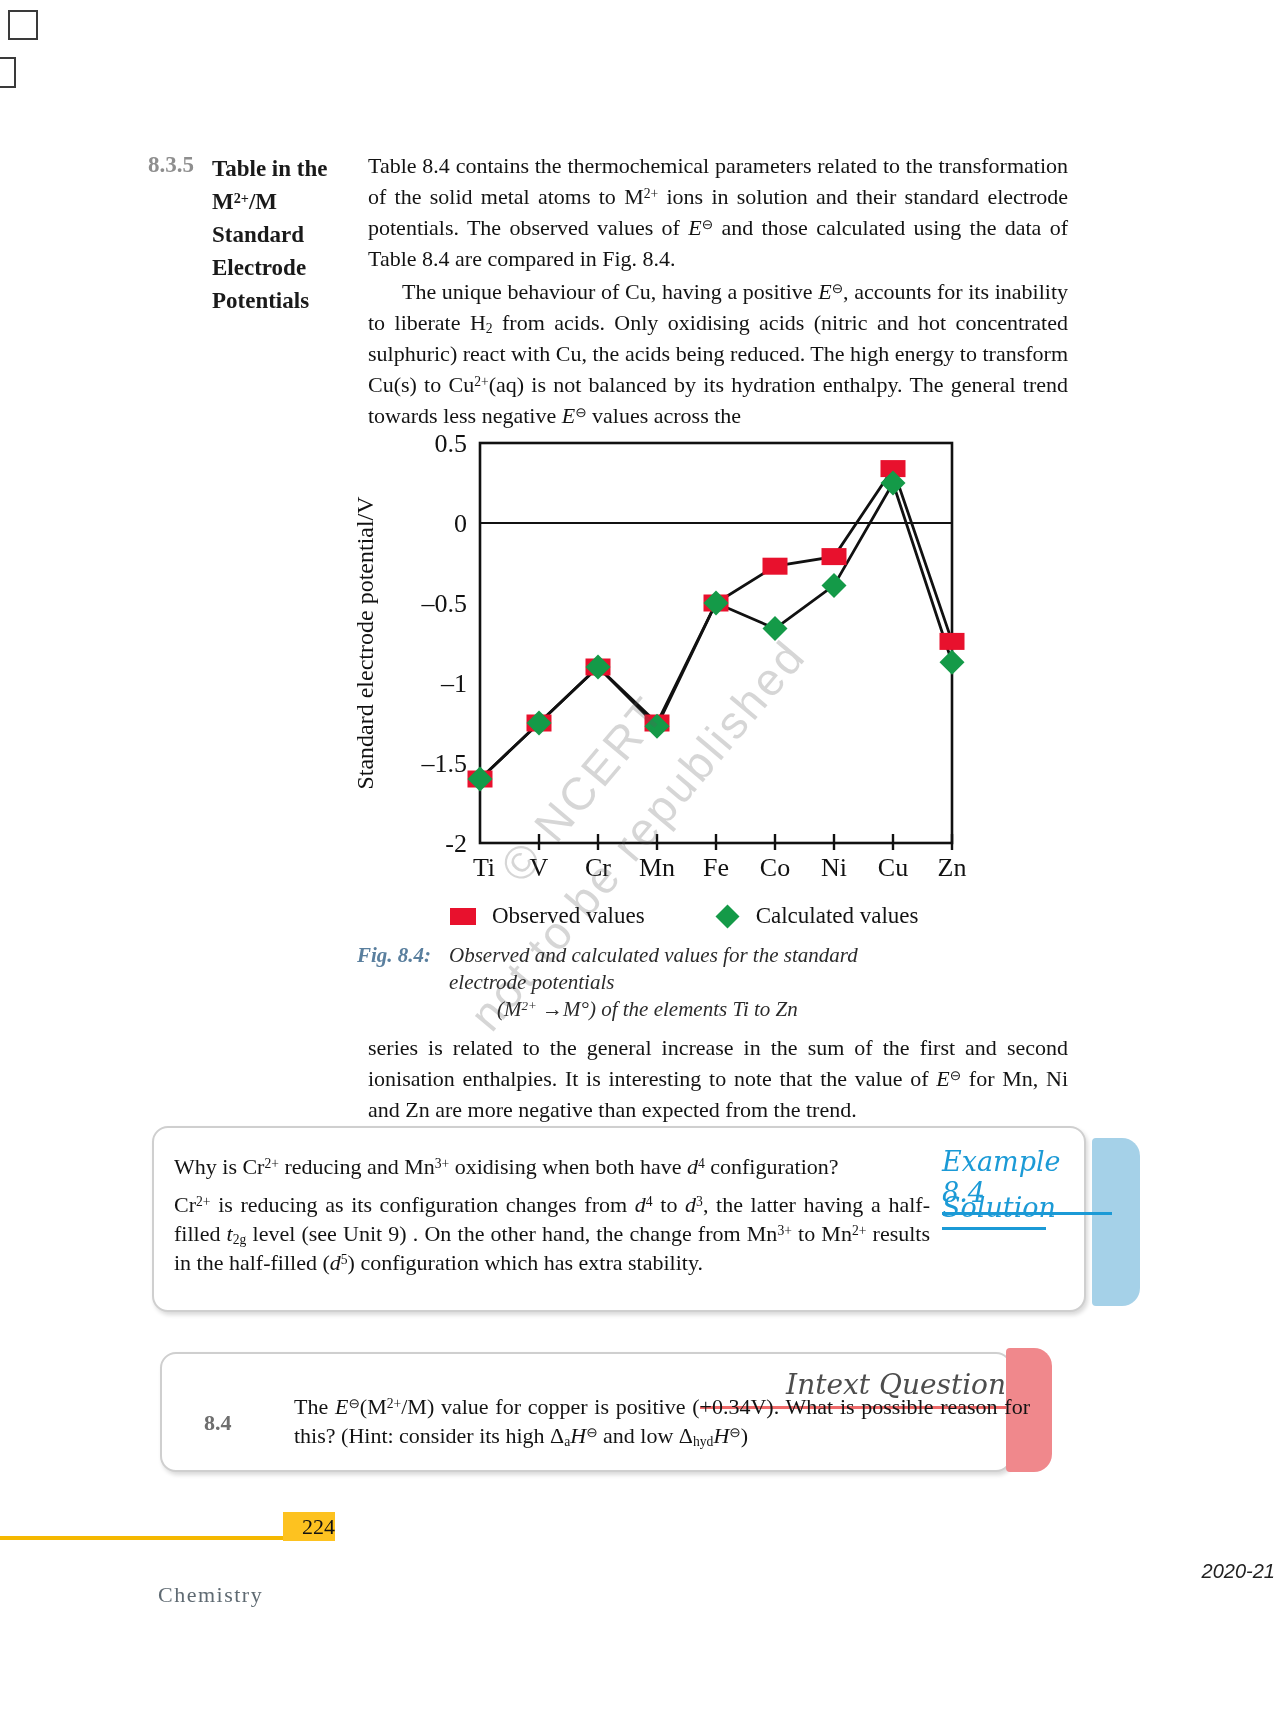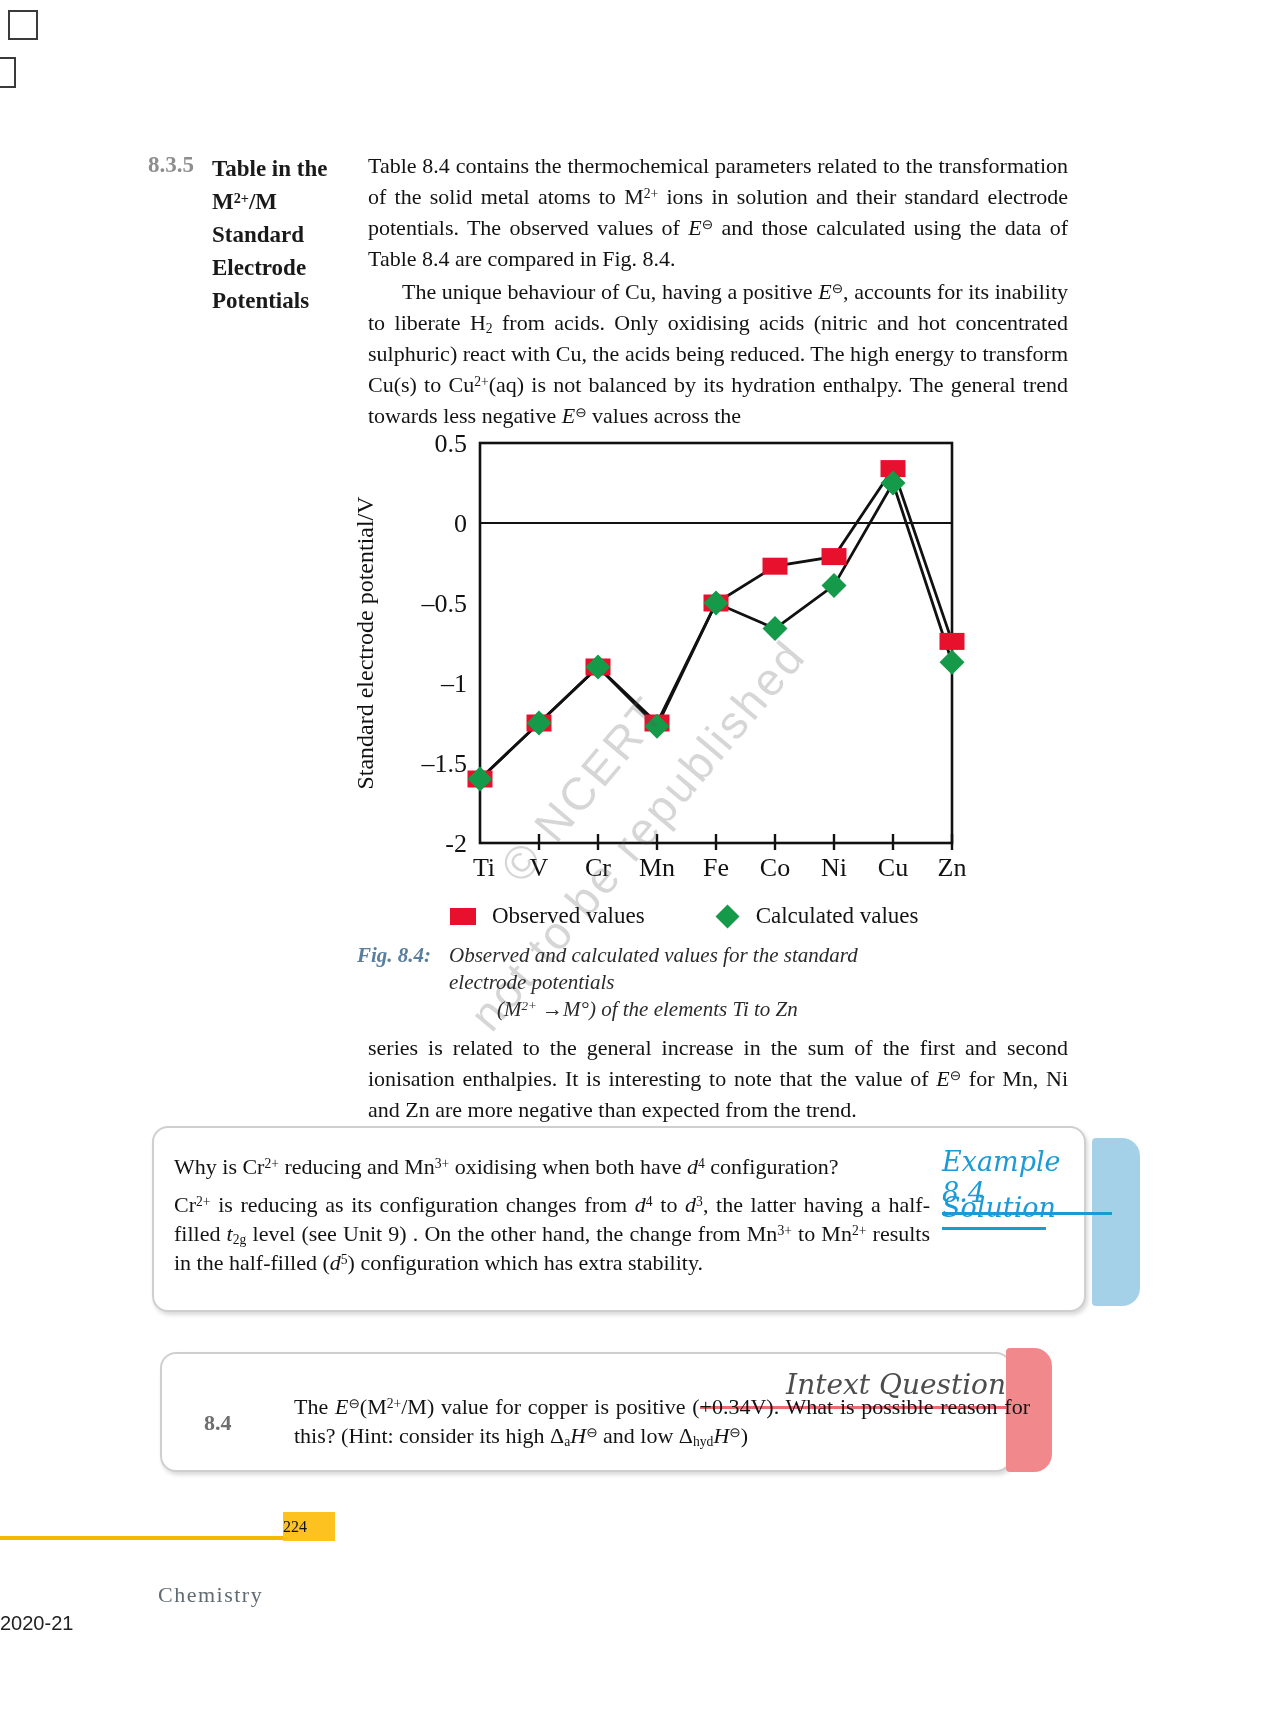--- a/index.html
+++ b/index.html
@@ -37,21 +37,21 @@
   
   .round-box{background:#fff;border:2px solid #cfcfcf;border-radius:16px;box-shadow:2px 3px 4px rgba(0,0,0,0.15);}
   .script-label{font-family:"DejaVu Serif",serif;font-style:italic;font-size:27px;padding-bottom:4px;}
   .box-text{font-size:22px;line-height:29px;text-align:justify;}
   .side-bar{border-radius:4px 18px 18px 4px;}
   
   .intext-label{font-family:"DejaVu Serif",serif;font-style:italic;font-size:28px;color:#4d4d4d;text-align:right;padding-bottom:5px;}
   .q-num{font-size:22px;font-weight:bold;color:#6e6e6e;}
   
   .footer-subject{font-size:22px;letter-spacing:1.5px;color:#5f6a72;}
-  .footer-badge{font-size:16px;color:#111;text-align:left;line-height:29px;}
+  .footer-badge{font-size:22px;color:#111;text-align:right;line-height:29px;}
   .session{font-family:"Liberation Sans",sans-serif;font-size:20px;color:#222;}
 </style>
 </head>
 <body>
 
 <div class="abs regmark" style="left:8px;top:10px;width:26px;height:26px;"></div>
 <div class="abs regmark" style="left:-12px;top:57px;width:24px;height:27px;"></div>
 
 <div class="abs sec-num" style="left: 148px; top: 152px; color: rgb(142, 142, 142);">8.3.5</div>
 <div class="abs" style="left:212px;top:152px;width:170px;">
@@ -151,13 +151,13 @@
 
 <div class="abs round-box" style="left:160px;top:1352px;width:848px;height:116px;"></div>
 <div class="abs side-bar" style="left: 1006px; top: 1348px; width: 46px; height: 124px; background-color: rgb(240, 136, 140);"></div>
 <div class="abs intext-label" style="left: 700px; top: 1368px; width: 306px; border-bottom: 3px solid rgb(239, 106, 106);">Intext Question</div>
 <div class="abs q-num" style="left:204px;top:1410px;">8.4</div>
 <div class="abs box-text" style="left:252px;top:1392px;width:736px;margin-left:42px;">The <i>E</i><sup>⊖</sup>(M<sup>2+</sup>/M) value for copper is positive (+0.34V). What is possible reason for this? (Hint: consider its high Δ<sub>a</sub><i>H</i><sup>⊖</sup> and low Δ<sub>hyd</sub><i>H</i><sup>⊖</sup>)</div>
 
 <div class="abs" style="left: 0px; top: 1536px; width: 318px; height: 4px; background-color: rgb(245, 184, 0);"></div>
 <div class="abs footer-subject" style="left:158px;top:1582px;">Chemistry</div>
 <div class="abs footer-badge" style="left: 283px; top: 1512px; width: 52px; height: 29px; background-color: rgb(253, 194, 32);">224</div>
-<div class="abs session" style="left:0;top:1612px;width:1275px;text-align:left;">2020-21</div>
+<div class="abs session" style="left:0;top:1560px;width:1275px;text-align:right;font-style:italic;">2020-21</div>
 
 </body></html>

